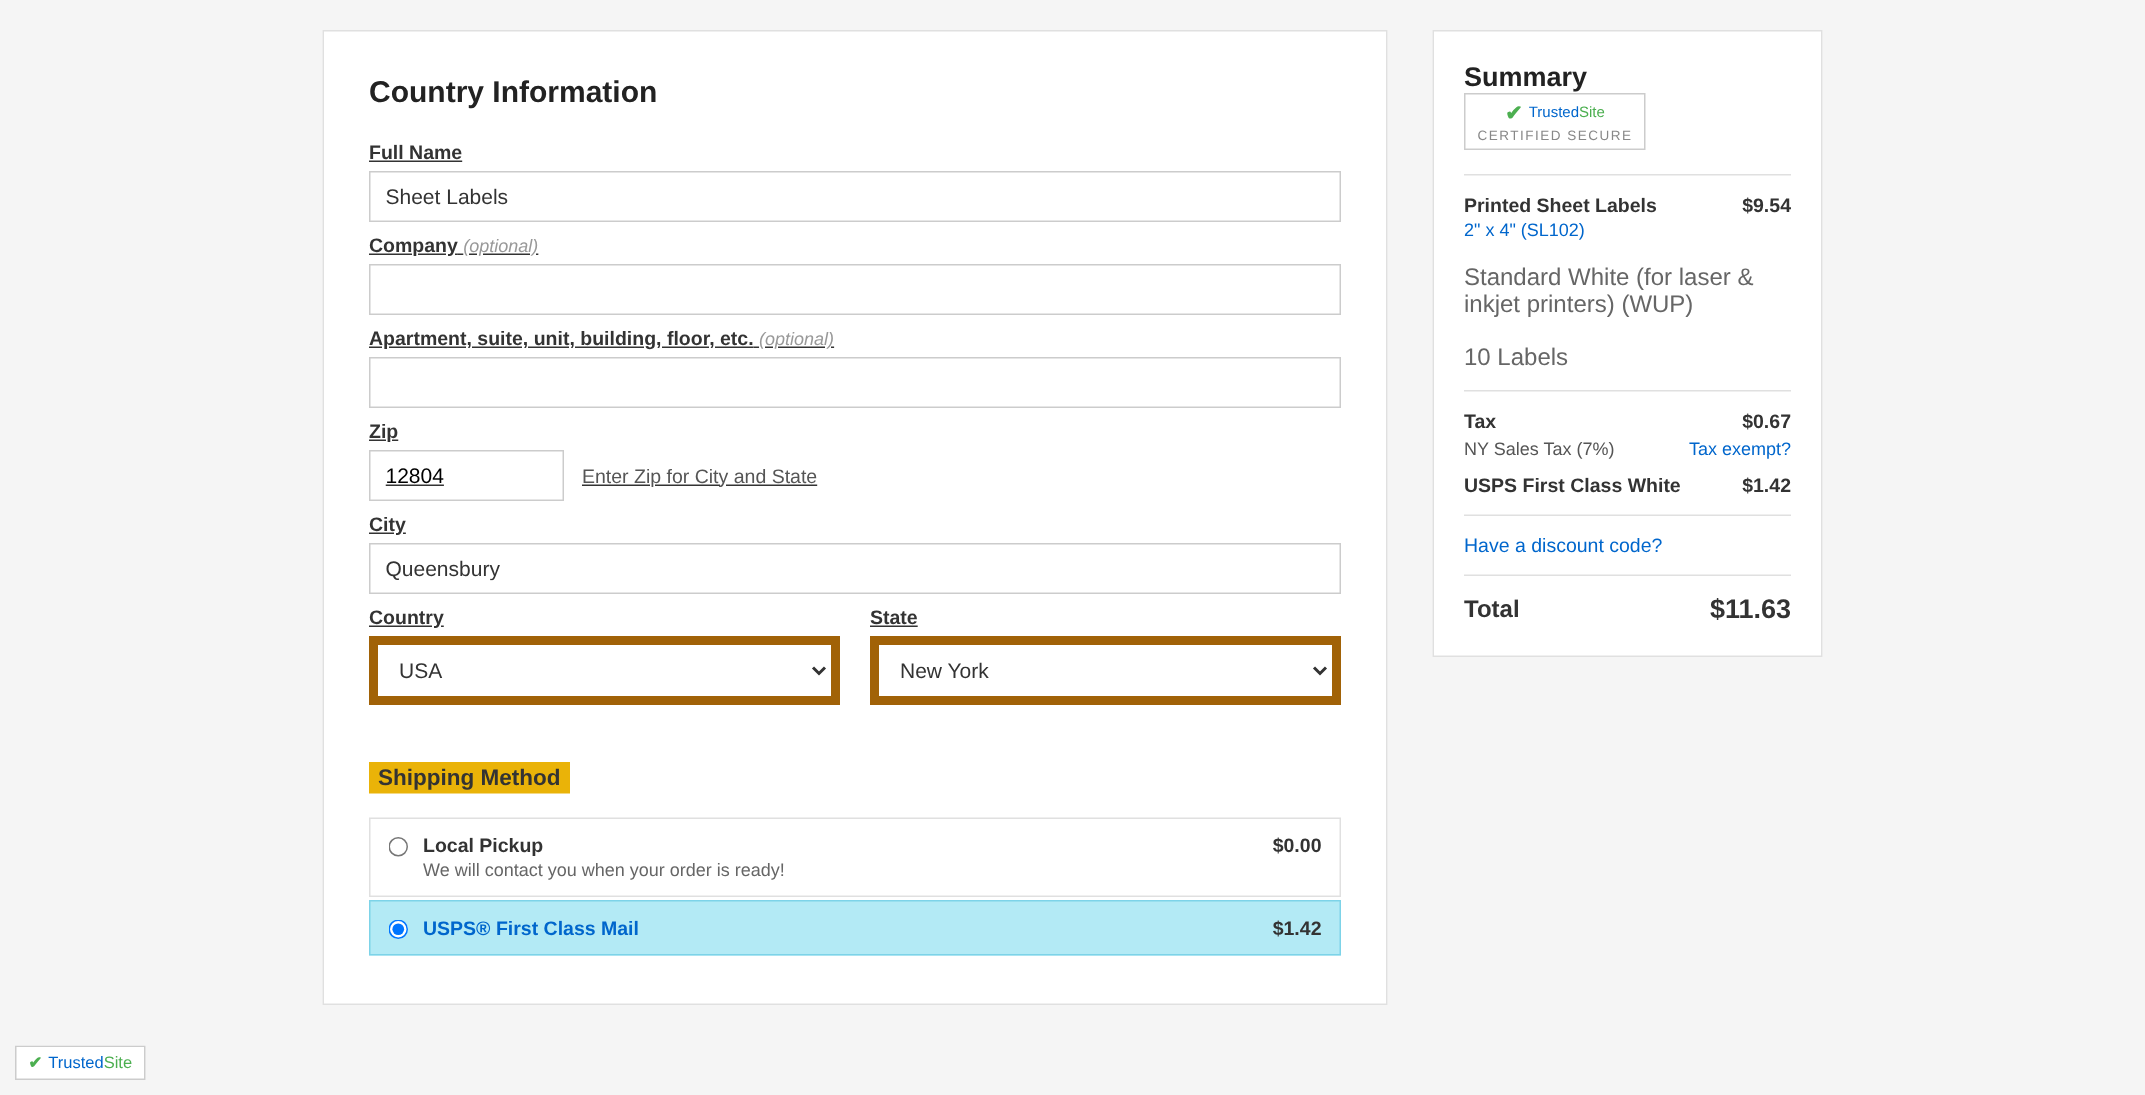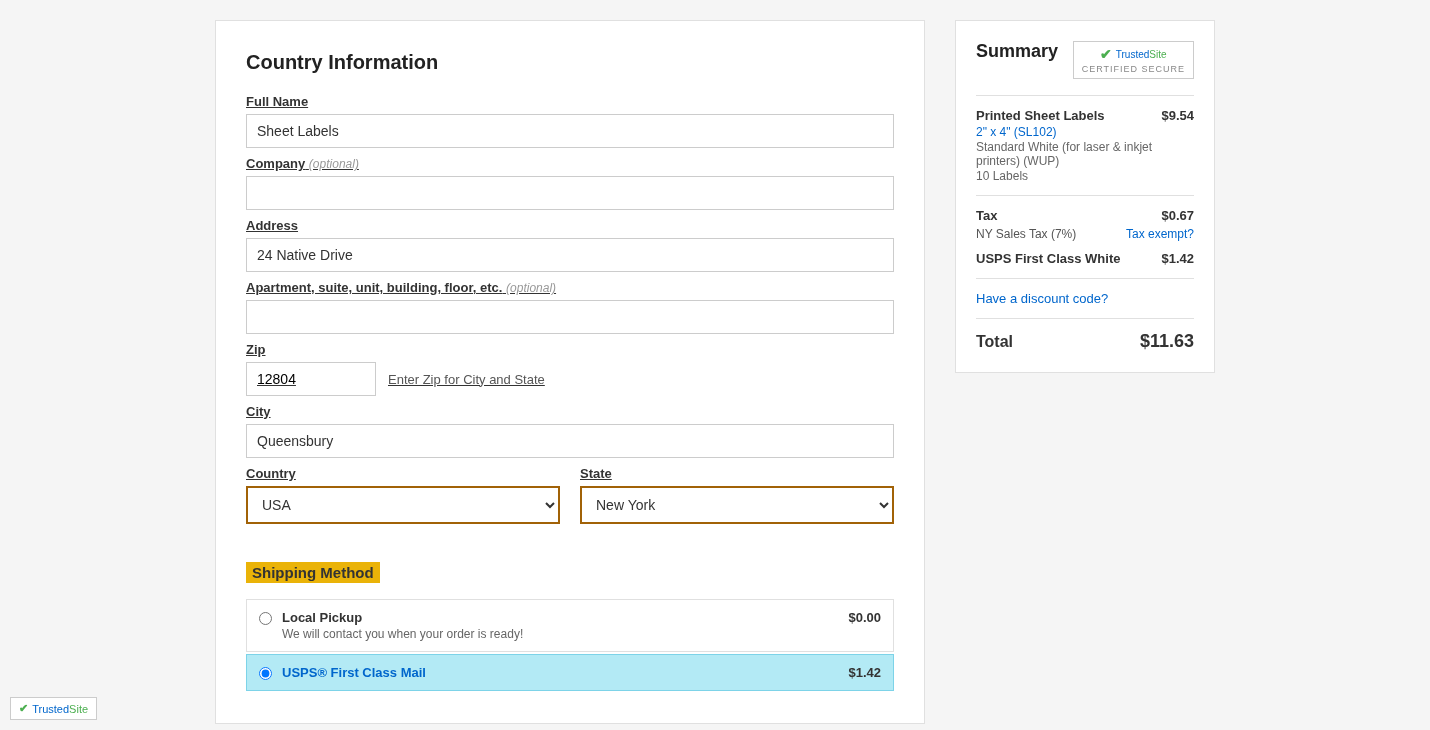--- a/index.html
+++ b/index.html
@@ -78,21 +78,21 @@
     .country-state-row {
       display: flex;
       gap: 20px;
     }
     .country-state-row .form-group {
       flex: 1;
     }
     .form-select {
       width: 100%;
       padding: 8px 10px;
-      border: 2px solid #a16207;
+      border: 6px solid #a16207;
       font-size: 14px;
       background: #fff;
       color: #333;
       outline: none;
       cursor: pointer;
     }
     .shipping-method-section {
       margin-top: 30px;
     }
     .shipping-method-title {
@@ -148,20 +148,21 @@
       min-width: 260px;
       background: #fff;
       border: 1px solid #e0e0e0;
       padding: 20px;
     }
     .summary-header {
       display: flex;
       justify-content: space-between;
       align-items: flex-start;
       margin-bottom: 16px;
+      flex-direction: column;
     }
     .summary-title {
       font-size: 18px;
       font-weight: bold;
       color: #222;
     }
     .trusted-site-badge {
       display: flex;
       flex-direction: column;
       align-items: center;
@@ -211,23 +212,23 @@
       font-weight: bold;
       font-size: 13px;
       color: #333;
     }
     .summary-item-detail {
       font-size: 12px;
       color: #0066cc;
       margin-top: 2px;
     }
     .summary-item-detail-gray {
-      font-size: 12px;
+      font-size: 16px;
       color: #666;
-      margin-top: 1px;
+      margin-top: 17px;
     }
     .summary-tax-row {
       display: flex;
       justify-content: space-between;
       align-items: flex-start;
       margin-bottom: 4px;
     }
     .tax-label { font-size: 13px; font-weight: 600; }
     .tax-price { font-size: 13px; font-weight: 600; }
     .tax-detail-row {
@@ -302,24 +303,20 @@
         <input type="text" class="form-input" value="Sheet Labels" style="">
       </div>
 
       <div class="form-group">
         <label class="form-label">
           <span>Company</span> <span class="optional">(optional)</span>
         </label>
         <input type="text" class="form-input" value="" style="">
       </div>
 
-      <div class="form-group">
-        <label class="form-label">Address</label>
-        <input type="text" class="form-input" value="24 Native Drive" style="">
-      </div>
 
       <div class="form-group">
         <label class="form-label">
           <span>Apartment, suite, unit, building, floor, etc.</span> <span class="optional">(optional)</span>
         </label>
         <input type="text" class="form-input" value="" style="">
       </div>
 
       <div class="form-group">
         <label class="form-label">Zip</label>

